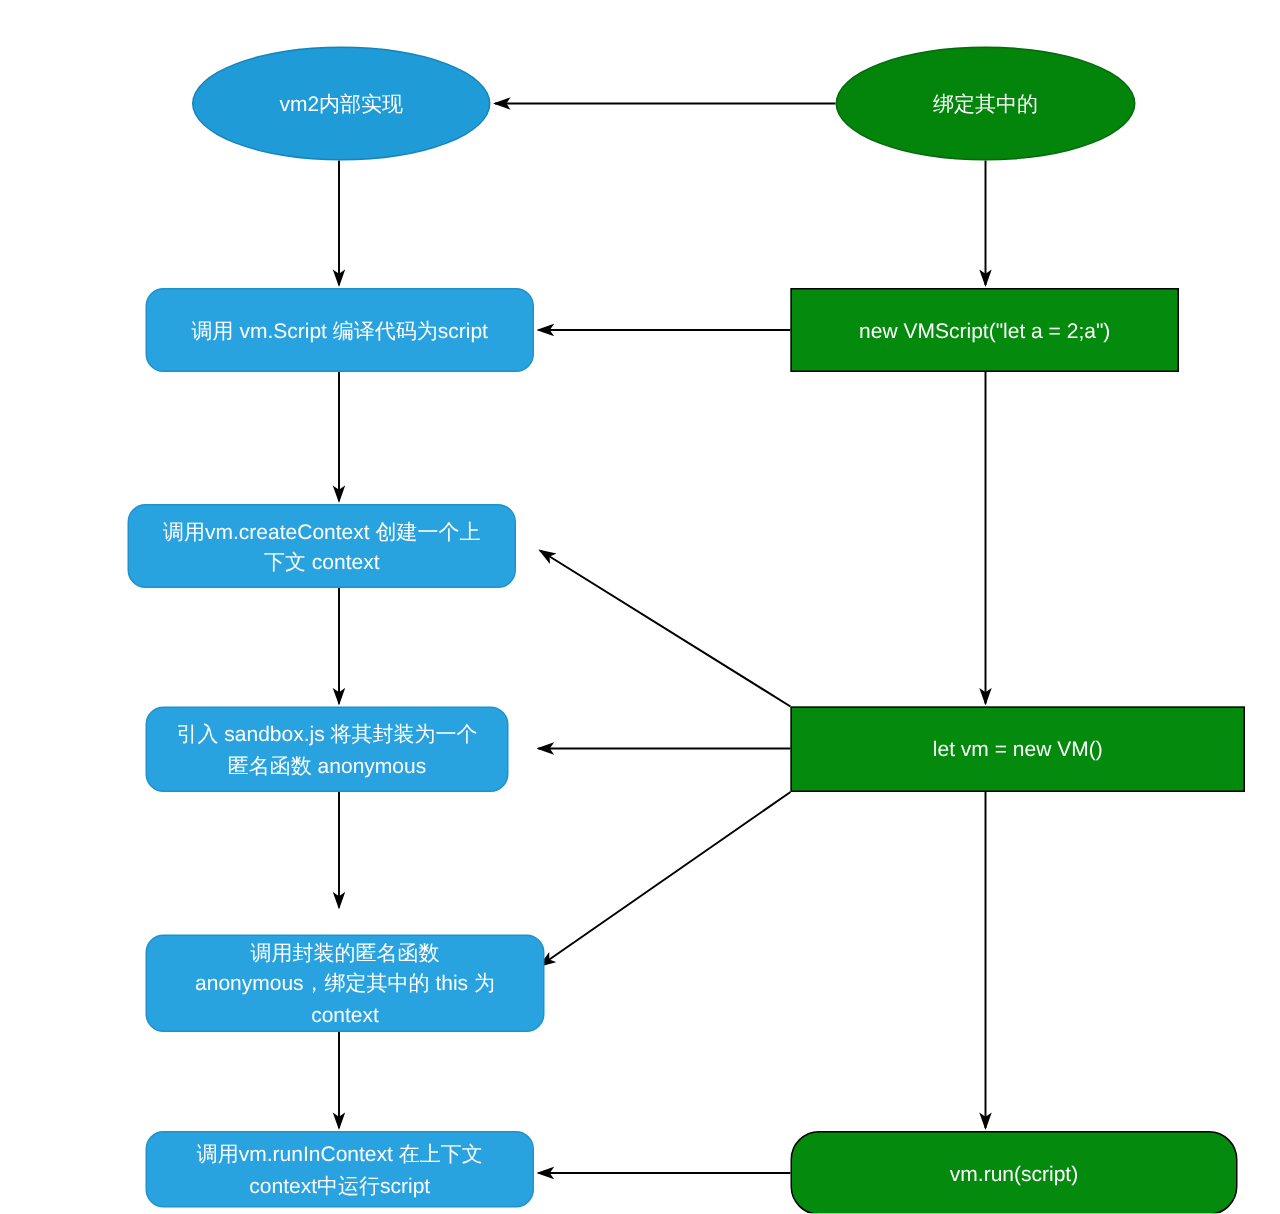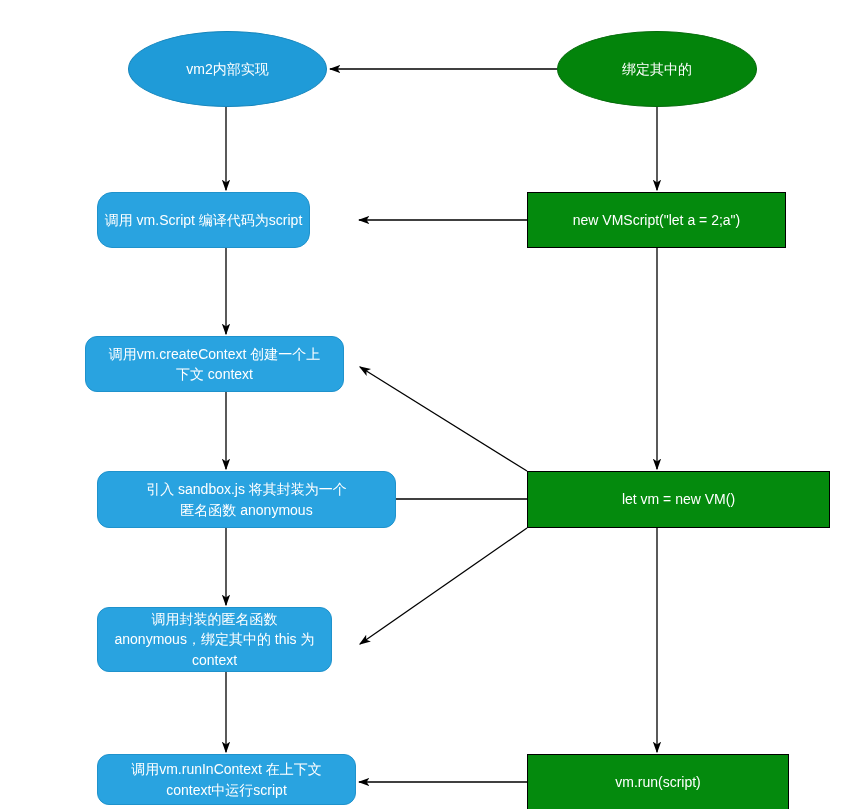--- a/index.html
+++ b/index.html
@@ -88,28 +88,28 @@
         <polyline points="226,528 226,605" fill="none" stroke="#000000" stroke-width="1.3" marker-end="url(#arrowhead)"></polyline>
         <polyline points="226,672 226,752" fill="none" stroke="#000000" stroke-width="1.3" marker-end="url(#arrowhead)"></polyline>
         <polyline points="657,528 657,752" fill="none" stroke="#000000" stroke-width="1.3" marker-end="url(#arrowhead)"></polyline>
         <polyline points="527,782 359,782" fill="none" stroke="#000000" stroke-width="1.3" marker-end="url(#arrowhead)"></polyline>
       </g>
   </svg>
 
   <div id="node-layer">
       <div class="node ellipse-blue" style="left: 128px; top: 31px; width: 199px; height: 76px;"><span class="node-label">vm2内部实现</span></div>
       <div class="node ellipse-green" style="left: 557px; top: 31px; width: 200px; height: 76px;"><span class="node-label">绑定其中的</span></div>
-      <div class="node box-blue" style="left: 97px; top: 192px; width: 213px; height: 56px; border-radius: 15px;"><span class="node-label">调用 vm.Script 编译代码为script</span></div>
+      <div class="node box-blue" style="left: 97px; top: 192px; width: 259px; height: 56px;"><span class="node-label">调用 vm.Script 编译代码为script</span></div>
       <div class="node box-green" style="left: 527px; top: 192px; width: 259px; height: 56px;"><span class="node-label">new VMScript("let a = 2;a")</span></div>
       <div class="node box-blue" style="left: 85px; top: 336px; width: 259px; height: 56px;"><span class="node-label">调用vm.createContext 创建一个上
 下文 context</span></div>
-      <div class="node box-blue" style="left: 97px; top: 471px; width: 299px; height: 57px;"><span class="node-label">引入 sandbox.js 将其封装为一个
+      <div class="node box-blue" style="left: 97px; top: 471px; width: 242px; height: 57px;"><span class="node-label">引入 sandbox.js 将其封装为一个
 匿名函数 anonymous</span></div>
       <div class="node box-green" style="left: 527px; top: 471px; width: 303px; height: 57px;"><span class="node-label">let vm = new VM()</span></div>
-      <div class="node box-blue" style="left: 97px; top: 607px; width: 235px; height: 65px;"><span class="node-label">调用封装的匿名函数
+      <div class="node box-blue" style="left: 97px; top: 623px; width: 266px; height: 65px;"><span class="node-label">调用封装的匿名函数
 anonymous，绑定其中的 this 为
 context</span></div>
       <div class="node box-blue" style="left: 97px; top: 754px; width: 259px; height: 51px;"><span class="node-label">调用vm.runInContext 在上下文
 context中运行script</span></div>
-      <div class="node box-green" style="left: 527px; top: 754px; width: 262px; height: 56px;"><span class="node-label">vm.run(script)</span></div>
+      <div class="node box-green" style="left: 527px; top: 754px; width: 298px; height: 56px; border-radius: 19px;"><span class="node-label">vm.run(script)</span></div>
     </div>
 
 </div>
 
 </body></html>

